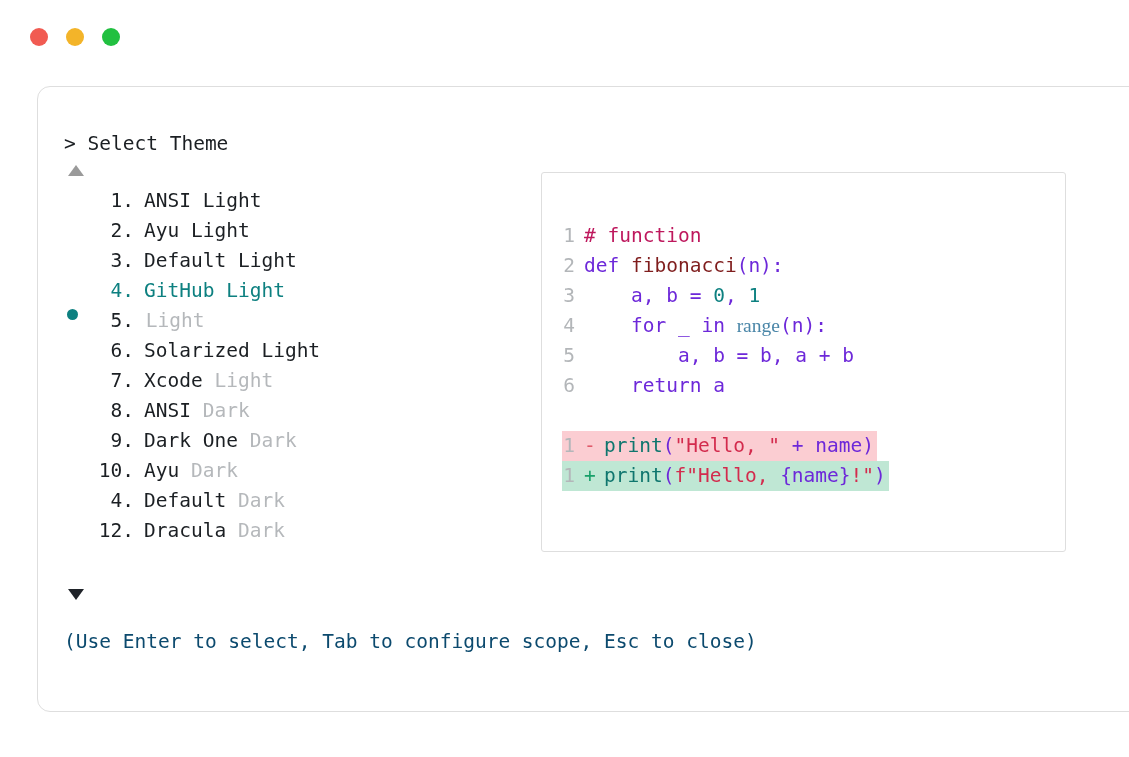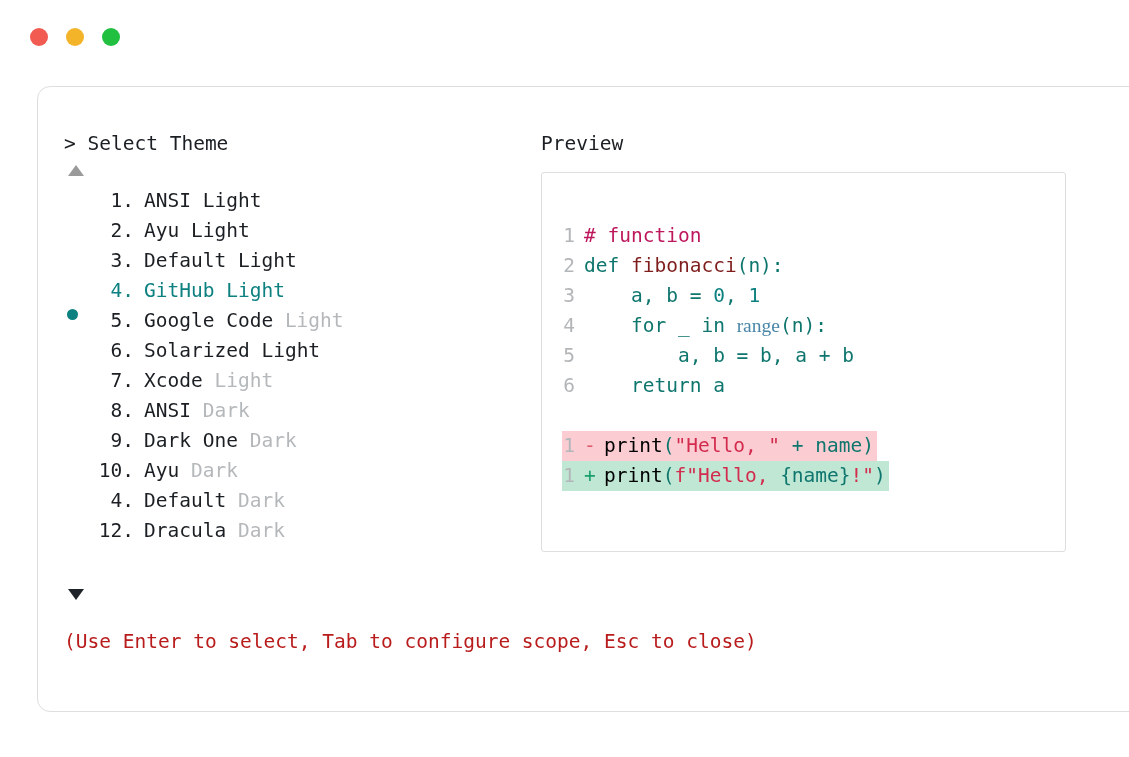--- a/index.html
+++ b/index.html
@@ -139,21 +139,21 @@
   .theme-row.selected .variant,
   .theme-row.selected .idx { color: #0d8080; }
 
   
   .hint {
     position: absolute;
     left: 26px;
     top: 542px;
     font-size: 19.5px;
     line-height: 26px;
-    color: #b91c1c;
+    color: #0c4a6e;
     white-space: pre;
   }
 
   
   .preview-box {
     position: absolute;
     left: 503px;
     top: 85px;
     width: 525px;
     height: 380px;
@@ -184,23 +184,23 @@
     text-align: right;
     color: #b3b6b9;
   }
   .src { margin-left: 9px; color: #24292e; }
 
   
   .tok-comment { color: #be185d; }
   .tok-func    { color: #7f1d1d; }
   .tok-num     { color: #0d8080; }
   .tok-builtin { color: #4a86a8; font-family: Liberation Serif, serif; }
-  .tok-call    { color: #000000; }
+  .tok-call    { color: #0f766e; }
   .tok-str     { color: #d32b4d; }
-  .tok-plain   { color: #0f766e; }
+  .tok-plain   { color: #6d28d9; }
 
   .spacer-line { height: 30px; }
 
   
   .diff-line {
     display: flex;
     align-items: baseline;
     height: 30px;
     white-space: pre;
     width: max-content;
@@ -229,34 +229,31 @@
       <div class="col-left">
         <div class="section-head">&gt; Select Theme</div>
 
         <div class="arrow-up"></div>
 
         <div class="theme-list" id="theme-list">
             <div class="theme-row"><span class="bullet-cell"></span><span class="idx">1.</span><span class="nm">ANSI</span><span class="variant inline"> Light</span></div>
             <div class="theme-row"><span class="bullet-cell"></span><span class="idx">2.</span><span class="nm">Ayu</span><span class="variant inline"> Light</span></div>
             <div class="theme-row"><span class="bullet-cell"></span><span class="idx">3.</span><span class="nm">Default</span><span class="variant inline"> Light</span></div>
             <div class="theme-row selected"><span class="bullet-cell"><span class="bullet"></span></span><span class="idx">4.</span><span class="nm">GitHub</span><span class="variant inline"> Light</span></div>
-            <div class="theme-row"><span class="bullet-cell"></span><span class="idx">5.</span><span class="nm">Google Code</span><span class="variant"> Light</span></div>
+            <div class="theme-row"><span class="bullet-cell"></span><span class="idx">5.</span><span class="variant"> Light</span></div>
             <div class="theme-row"><span class="bullet-cell"></span><span class="idx">6.</span><span class="nm">Solarized</span><span class="variant inline"> Light</span></div>
             <div class="theme-row"><span class="bullet-cell"></span><span class="idx">7.</span><span class="nm">Xcode</span><span class="variant"> Light</span></div>
             <div class="theme-row"><span class="bullet-cell"></span><span class="idx">8.</span><span class="nm">ANSI</span><span class="variant"> Dark</span></div>
             <div class="theme-row"><span class="bullet-cell"></span><span class="idx">9.</span><span class="nm">Dark One</span><span class="variant"> Dark</span></div>
             <div class="theme-row"><span class="bullet-cell"></span><span class="idx">10.</span><span class="nm">Ayu</span><span class="variant"> Dark</span></div>
             <div class="theme-row"><span class="bullet-cell"></span><span class="idx">4.</span><span class="nm">Default</span><span class="variant"> Dark</span></div>
             <div class="theme-row"><span class="bullet-cell"></span><span class="idx">12.</span><span class="nm">Dracula</span><span class="variant"> Dark</span></div>
           </div>
       </div>
 
-      <div class="col-right">
-        <div class="section-head">Preview</div>
-      </div>
 
       <div class="preview-box">
         <div class="code" id="code-block"><div class="code-line"><span class="ln">1</span><span class="src"><span class="tok-comment"># function</span></span></div><div class="code-line"><span class="ln">2</span><span class="src"><span class="tok-plain">def </span><span class="tok-func">fibonacci</span><span class="tok-plain">(n):</span></span></div><div class="code-line"><span class="ln">3</span><span class="src"><span class="tok-plain">    a, b = </span><span class="tok-num">0</span><span class="tok-plain">, </span><span class="tok-num">1</span></span></div><div class="code-line"><span class="ln">4</span><span class="src"><span class="tok-plain">    for _ in </span><span class="tok-builtin">range</span><span class="tok-plain">(n):</span></span></div><div class="code-line"><span class="ln">5</span><span class="src"><span class="tok-plain">        a, b = b, a + b</span></span></div><div class="code-line"><span class="ln">6</span><span class="src"><span class="tok-plain">    return a</span></span></div><div class="spacer-line"></div><div class="diff-line diff-del"><span class="ln">1</span><span class="sign sign-del">-</span><span class="diff-src"><span class="tok-call">print</span><span class="tok-plain">(</span><span class="tok-str">"Hello, "</span><span class="tok-plain"> + name)</span></span></div><div class="diff-line diff-add"><span class="ln">1</span><span class="sign sign-add">+</span><span class="diff-src"><span class="tok-call">print</span><span class="tok-plain">(</span><span class="tok-str">f"Hello, </span><span class="tok-plain">{name}</span><span class="tok-str">!"</span><span class="tok-plain">)</span></span></div></div>
       </div>
 
       <div style="position:absolute;left:26px;top:496px;">
         <div class="arrow-down"></div>
       </div>
 
       <div class="hint">(Use Enter to select, Tab to configure scope, Esc to close)</div>

